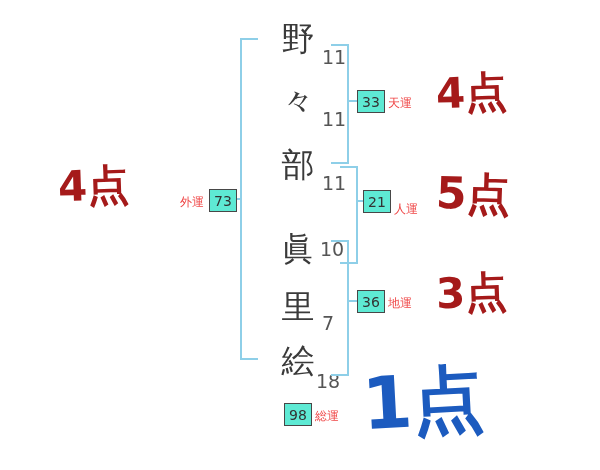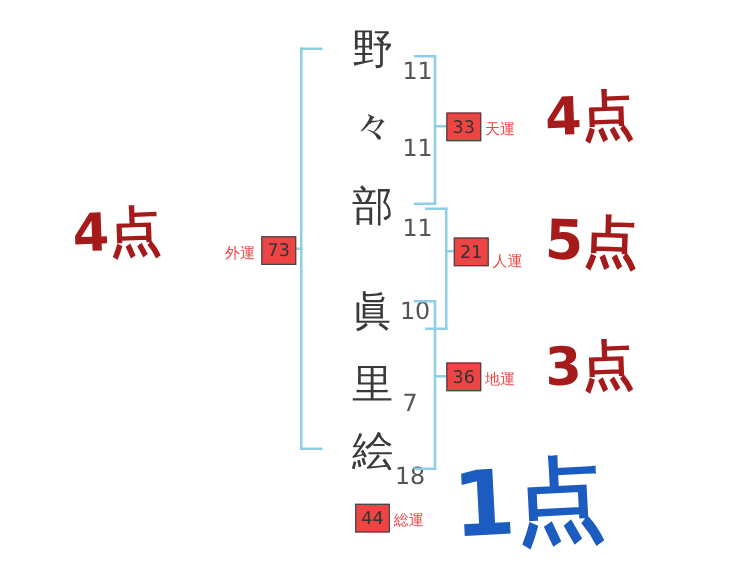--- a/index.html
+++ b/index.html
@@ -9,21 +9,21 @@
     overflow:hidden;
   }
   .stage{position:absolute;left:0;top:0;width:600px;height:470px;}
   .kanji{
     position:absolute;font-size:33px;line-height:1;color:#3a3a3a;
     letter-spacing:0;width:40px;text-align:center;
   }
   .strokes{position:absolute;font-size:19px;color:#555;}
   .numbox{
     position:absolute;width:26px;height:21px;border:1.6px solid #474747;
-    background:#ef4444;display:flex;align-items:center;justify-content:center;
+    background:#5eead4;display:flex;align-items:center;justify-content:center;
     font-size:14px;color:#333;box-sizing:content-box;
   }
   .fortune-label{position:absolute;font-size:12px;color:#ef4444;white-space:nowrap;}
   .bracket{position:absolute;background:#8ecfe8;}
   .score{position:absolute;font-weight:bold;white-space:nowrap;line-height:1;}
   .score.red{color:#a51a1a;}
   .score.blue{color:#1c5bbf;}
   .rot-n2{transform:rotate(-2deg);}
   .rot-n3{transform:rotate(-3deg);}
   .rot-p2{transform:rotate(2deg);}
@@ -72,21 +72,21 @@
 
   <div class="numbox" style="left:363px;top:190px;">21</div>
   <div class="fortune-label" style="left:394px;top:201px;">人運</div>
 
   <div class="numbox" style="left:357px;top:290px;">36</div>
   <div class="fortune-label" style="left:388px;top:295px;">地運</div>
 
   <div class="fortune-label" style="left:180px;top:194px;">外運</div>
   <div class="numbox" style="left:209px;top:189px;">73</div>
 
-  <div class="numbox" style="left:284px;top:403px;">44</div>
+  <div class="numbox" style="left:284px;top:403px;">98</div>
   <div class="fortune-label" style="left:315px;top:408px;">総運</div>
 
   <div class="score red rot-n2" style="left:58px;top:165px;font-size:42px;">4点</div>
   <div class="score red rot-n2" style="left:436px;top:72px;font-size:42px;">4点</div>
   <div class="score red rot-p2" style="left:436px;top:172px;font-size:44px;">5点</div>
   <div class="score red rot-n2" style="left:436px;top:272px;font-size:42px;">3点</div>
   <div class="score blue rot-n3" style="left:362px;top:365px;font-size:72px;">1点</div>
 
 </div>
 

